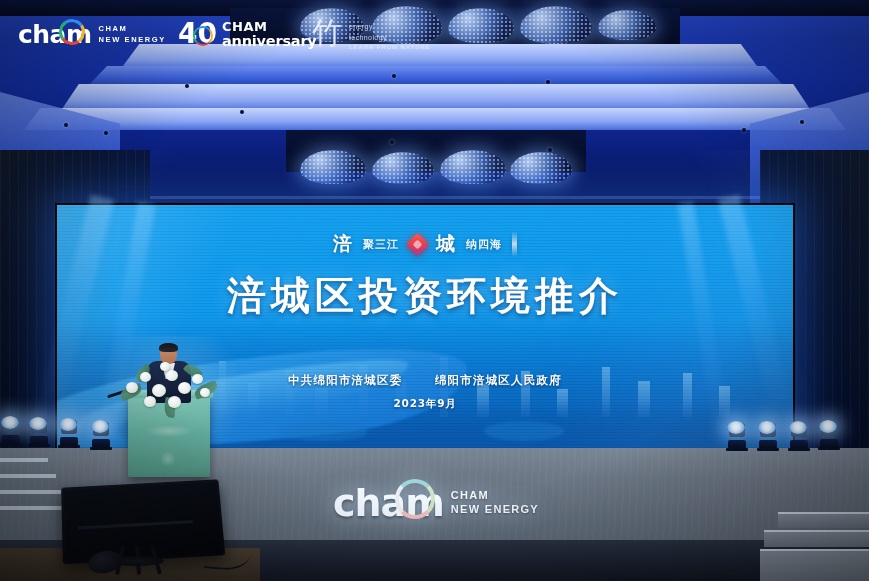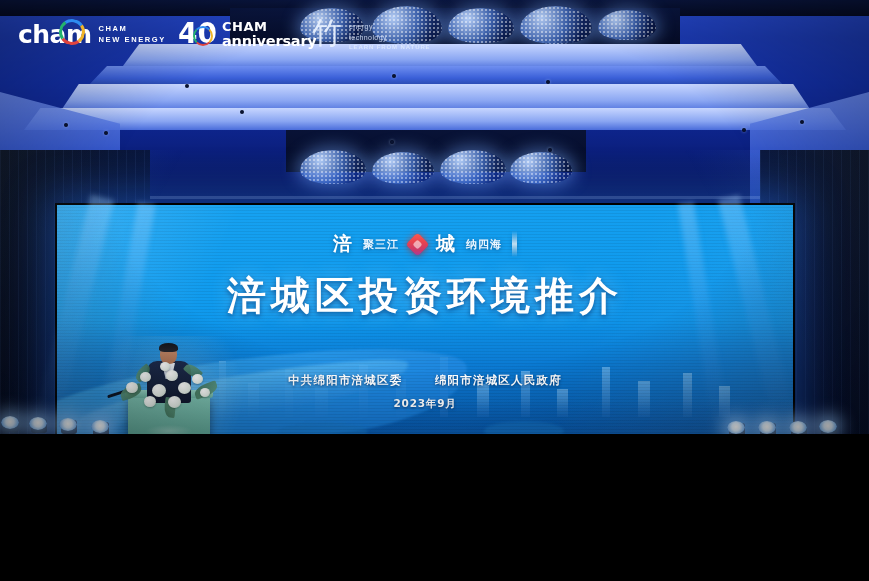--- a/index.html
+++ b/index.html
@@ -1,19 +1,19 @@
 <!DOCTYPE html>
 <html><head>
 <meta charset="utf-8">
 <style>
   html,body{margin:0;padding:0;background:#000;}
   body{font-family:"Liberation Sans",sans-serif;}
 
   #stage-photo{
-    position:relative;width:869px;height:434px;overflow:hidden;
+    position:relative;width:869px;height:581px;overflow:hidden;
     background:#050a18;
   }
 
   
   .ceiling{position:absolute;left:0;top:0;width:869px;height:205px;overflow:hidden;
     background:
       linear-gradient(180deg,#2a4fd8 0%,#1c3bb5 18%,#1330a8 40%,#0c2183 70%,#071347 100%);
   }
   .ceil-soffit{position:absolute;background:linear-gradient(180deg,#6f8ff0,#3a5fd8 55%,#21409f);}
   .ceil-soffit.lite{background:linear-gradient(180deg,#c7d6ff,#8aa6f2 60%,#4a6ddb);}

